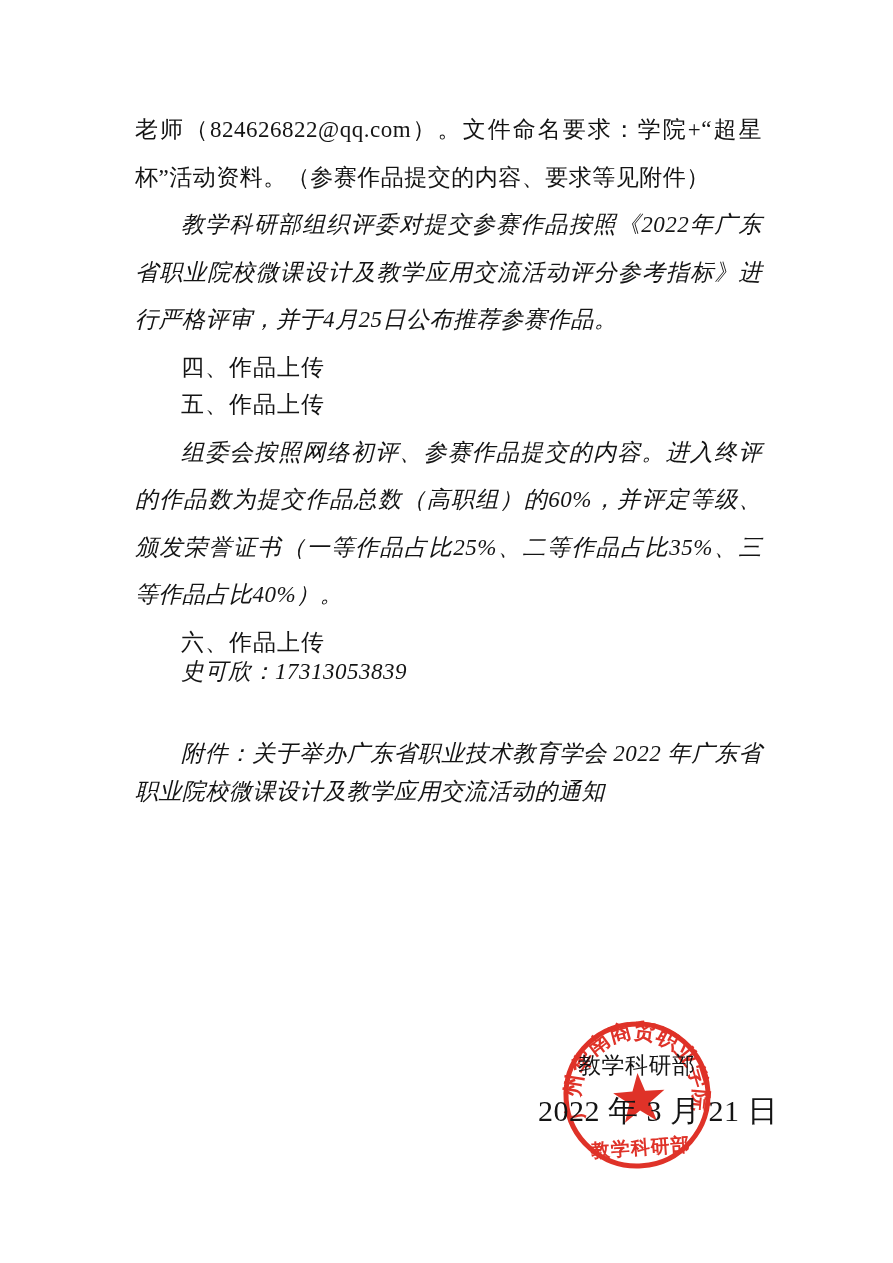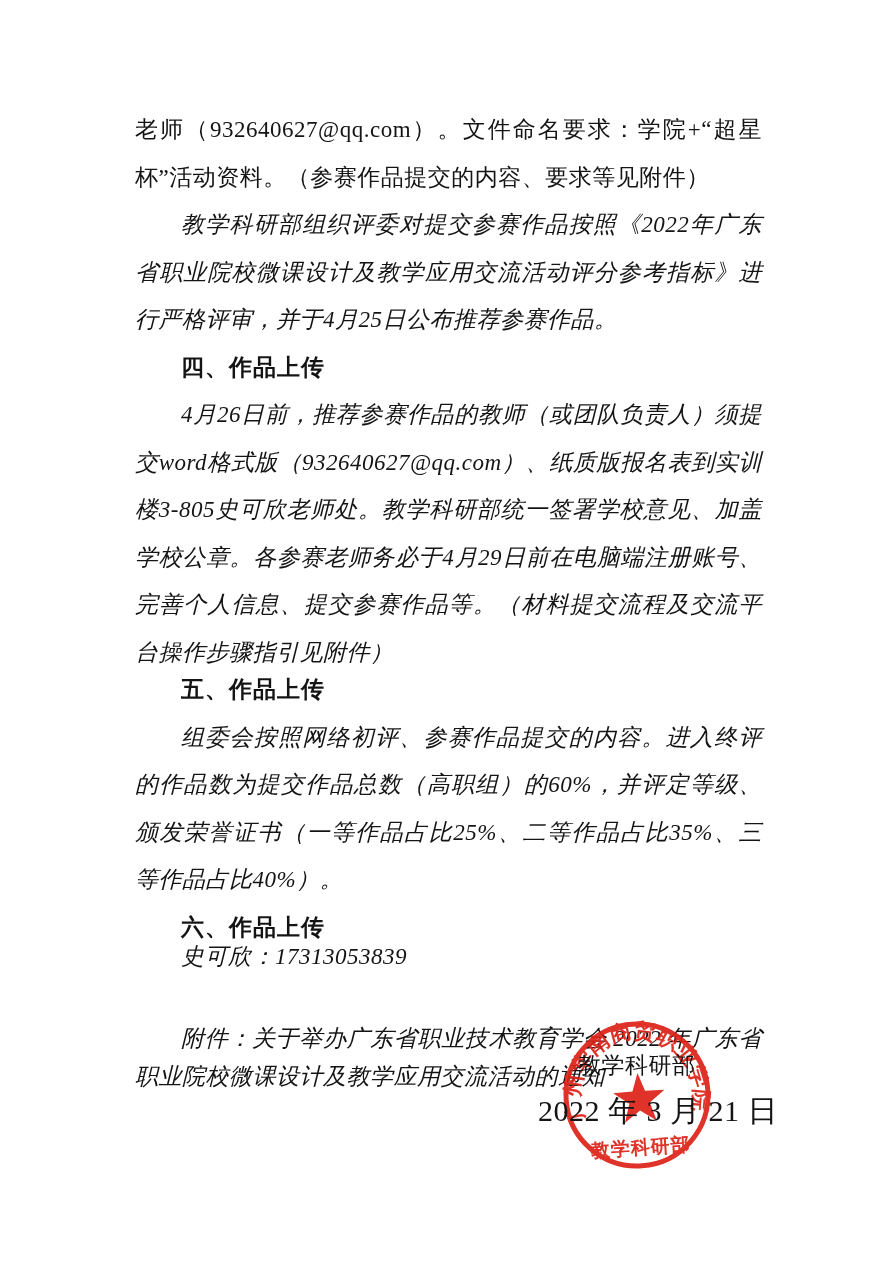--- a/index.html
+++ b/index.html
@@ -33,21 +33,21 @@
   p.first {
     margin-top: 106px;
   }
   .indent {
     text-indent: 2em;
     font-style: italic;
   }
   h2.heading {
     margin: 0;
     font-family: "Liberation Sans", "DejaVu Sans", sans-serif;
-    font-weight: bold;
+    font-weight: normal;
     font-size: 23px;
     line-height: 47.5px;
     text-indent: 2em;
     letter-spacing: 1px;
   }
   h2.pullup { margin-top: -10px; }
   p.contact {
     line-height: 36px;
     margin-top: -12px;
   }
@@ -84,27 +84,26 @@
     font-family: "Liberation Sans", "DejaVu Sans", sans-serif;
     font-weight: bold;
   }
 </style>
 </head>
 <body>
 
 <div class="page">
 
   <div class="content">
-    <p class="body first">老师（932640627@qq.com）。文件命名要求：学院+“超星杯”活动资料。（参赛作品提交的内容、要求等见附件）</p>
+    <p class="body first">老师（824626822@qq.com）。文件命名要求：学院+“超星杯”活动资料。（参赛作品提交的内容、要求等见附件）</p>
 
     <p class="body indent">教学科研部组织评委对提交参赛作品按照《2022年广东省职业院校微课设计及教学应用交流活动评分参考指标》进行严格评审，并于4月25日公布推荐参赛作品。</p>
 
     <h2 class="heading">四、作品上传</h2>
 
-    <p class="body indent">4月26日前，推荐参赛作品的教师（或团队负责人）须提交word格式版（932640627@qq.com）、纸质版报名表到实训楼3-805史可欣老师处。教学科研部统一签署学校意见、加盖学校公章。各参赛老师务必于4月29日前在电脑端注册账号、完善个人信息、提交参赛作品等。（材料提交流程及交流平台操作步骤指引见附件）</p>
 
     <h2 class="heading pullup">五、作品上传</h2>
 
     <p class="body indent">组委会按照网络初评、参赛作品提交的内容。进入终评的作品数为提交作品总数（高职组）的60%，并评定等级、颁发荣誉证书（一等作品占比25%、二等作品占比35%、三等作品占比40%）。</p>
 
     <h2 class="heading">六、作品上传</h2>
 
     <p class="body indent contact">史可欣：17313053839</p>
 
     <p class="body indent attachment">附件：关于举办广东省职业技术教育学会 2022 年广东省职业院校微课设计及教学应用交流活动的通知</p>

